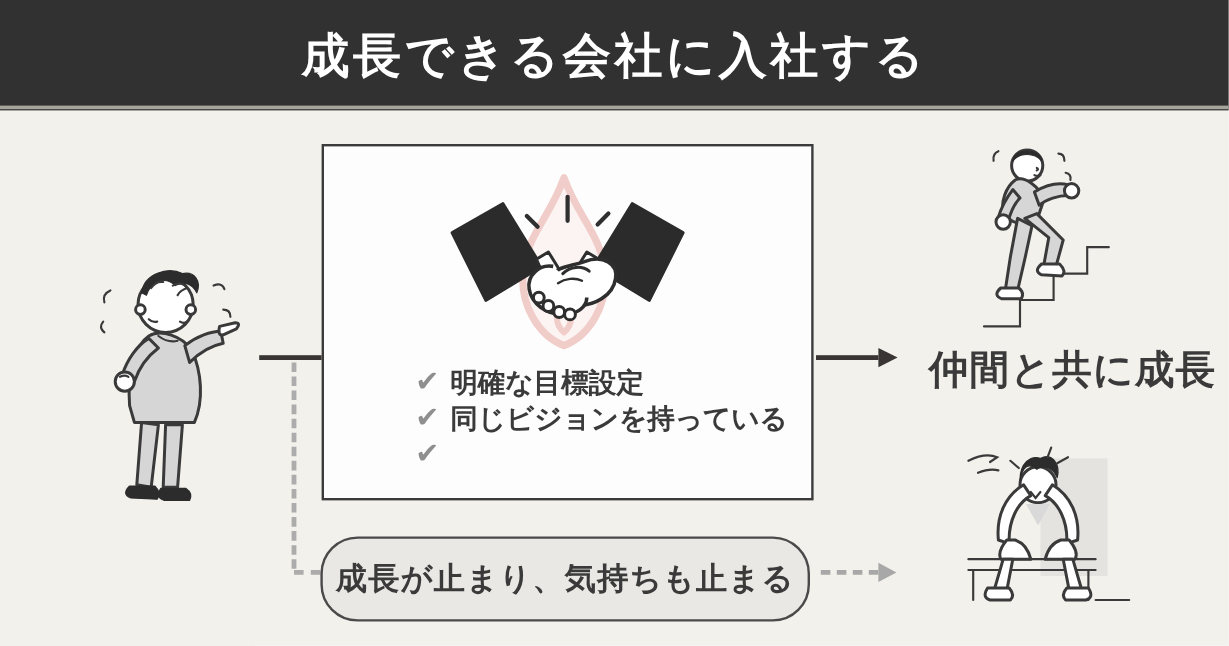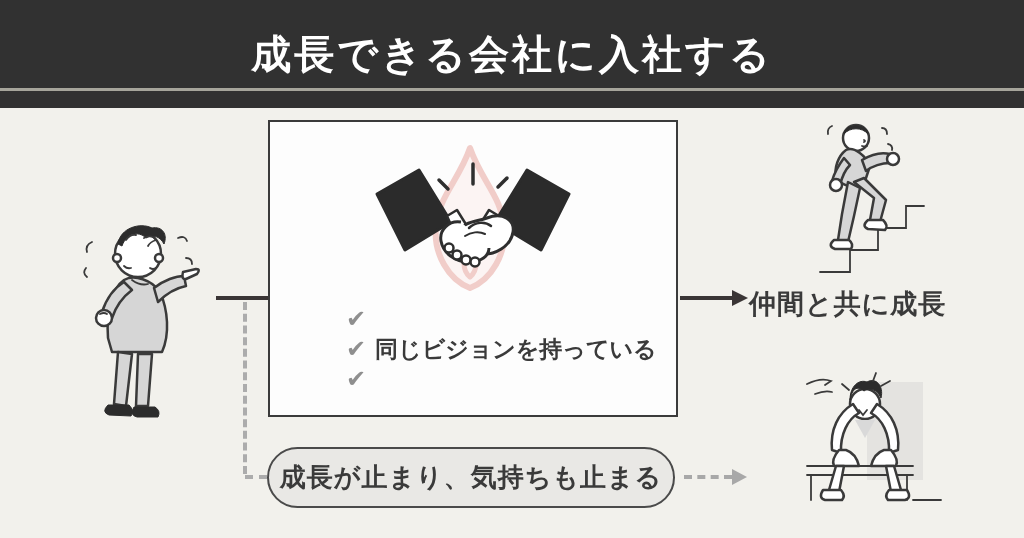--- a/index.html
+++ b/index.html
@@ -1,21 +1,21 @@
 <!DOCTYPE html>
 <html><head>
 <meta charset="utf-8">
 <style>
   * { margin:0; padding:0; box-sizing:border-box; }
   html,body { width:1024px; height:538px; }
   body { font-family:"Liberation Sans","DejaVu Sans",sans-serif; }
   .canvas { position:relative; width:1024px; height:538px; background:#f2f1ec; overflow:hidden; }
 
   
-  .header { position:absolute; left:0; top:0; width:1024px; height:108px;
+  .header { position:absolute; left:0; top:0; width:1024px; height:92px;
             background:#313131; display:flex; align-items:center; justify-content:center; }
   .header h1 { color:#ffffff; font-size:40px; font-weight:800; letter-spacing:3px; }
   .header-divider { position:absolute; left:0; top:88px; width:1024px; height:3px; background:#a6a59b; }
 
   
   .center-box { position:absolute; left:268px; top:120px; width:410px; height:297px;
                 background:#fdfdfd; border:2px solid #3b3b3b; }
   .handshake-svg { position:absolute; left:50%; top:16px; transform:translateX(-50%); }
   .checklist { position:absolute; left:76px; top:182px; }
   .check-row { display:flex; align-items:center; gap:9px; height:30px; }
@@ -27,27 +27,27 @@
   .line-solid-right { position:absolute; left:680px; top:296px; width:52px; height:4px; background:#3a3535; }
   .arrow-head-solid { position:absolute; left:732px; top:290px; width:0; height:0;
                       border-left:16px solid #3a3535; border-top:8px solid transparent; border-bottom:8px solid transparent; }
   .line-dashed-vert { position:absolute; left:243px; top:302px; width:0; height:172px; border-left:4px dashed #acacac; }
   .line-dashed-corner { position:absolute; left:245px; top:475px; width:22px; height:0; border-top:4px dashed #acacac; }
   .line-dashed-right { position:absolute; left:684px; top:475px; width:48px; height:0; border-top:4px dashed #a8a8a8; }
   .arrow-head-dashed { position:absolute; left:732px; top:469px; width:0; height:0;
                        border-left:15px solid #a8a8a8; border-top:8px solid transparent; border-bottom:8px solid transparent; }
 
   
-  .pill { position:absolute; left:267px; top:447px; width:408px; height:61px;
+  .pill { position:absolute; left:267px; top:447px; width:408px; height:71px;
           background:#e9e8e5; border:2px solid #4a4a4a; border-radius:31px;
           display:flex; align-items:center; justify-content:center; }
   .pill span { font-size:26px; font-weight:800; color:#3a3a3a; letter-spacing:1px; white-space:nowrap; }
 
   
-  .positive-label { position:absolute; left:749px; top:286px; font-size:27px; font-weight:800;
+  .positive-label { position:absolute; left:774px; top:286px; font-size:33px; font-weight:800;
                     color:#3a3a3a; letter-spacing:1px; white-space:nowrap; }
 
   
   .ill-left { position:absolute; left:82px; top:220px; }
   .ill-stairs { position:absolute; left:798px; top:118px; }
   .ill-bench { position:absolute; left:793px; top:370px; }
   svg .ln-thin { stroke:#3a3a3a; stroke-width:1.8; fill:none; stroke-linecap:round; }
   svg .cloth { fill:#d6d6d6; stroke:#3a3a3a; stroke-width:2.5; stroke-linejoin:round; }
   svg .skin { fill:#ffffff; stroke:#3a3a3a; stroke-width:2.5; stroke-linejoin:round; }
   svg .darkfill { fill:#2c2c2c; stroke:#2c2c2c; stroke-width:1; stroke-linejoin:round; }
@@ -123,20 +123,21 @@
 
       <circle cx="96" cy="110" r="4.5" fill="#ffffff" stroke="#2e2e2e" stroke-width="2.5"></circle>
       <circle cx="104" cy="117" r="4.5" fill="#ffffff" stroke="#2e2e2e" stroke-width="2.5"></circle>
       <circle cx="113" cy="122" r="4.5" fill="#ffffff" stroke="#2e2e2e" stroke-width="2.5"></circle>
       <circle cx="122" cy="124" r="4.5" fill="#ffffff" stroke="#2e2e2e" stroke-width="2.5"></circle>
     </svg>
 
     <div class="checklist">
       <div class="check-row">
         <span class="check-mark">✔</span>
+        <span class="check-label">明確な目標設定</span>
       </div>
       <div class="check-row">
         <span class="check-mark">✔</span>
         <span class="check-label">同じビジョンを持っている</span>
       </div>
       <div class="check-row">
         <span class="check-mark">✔</span>
       </div>
     </div>
   </div>

